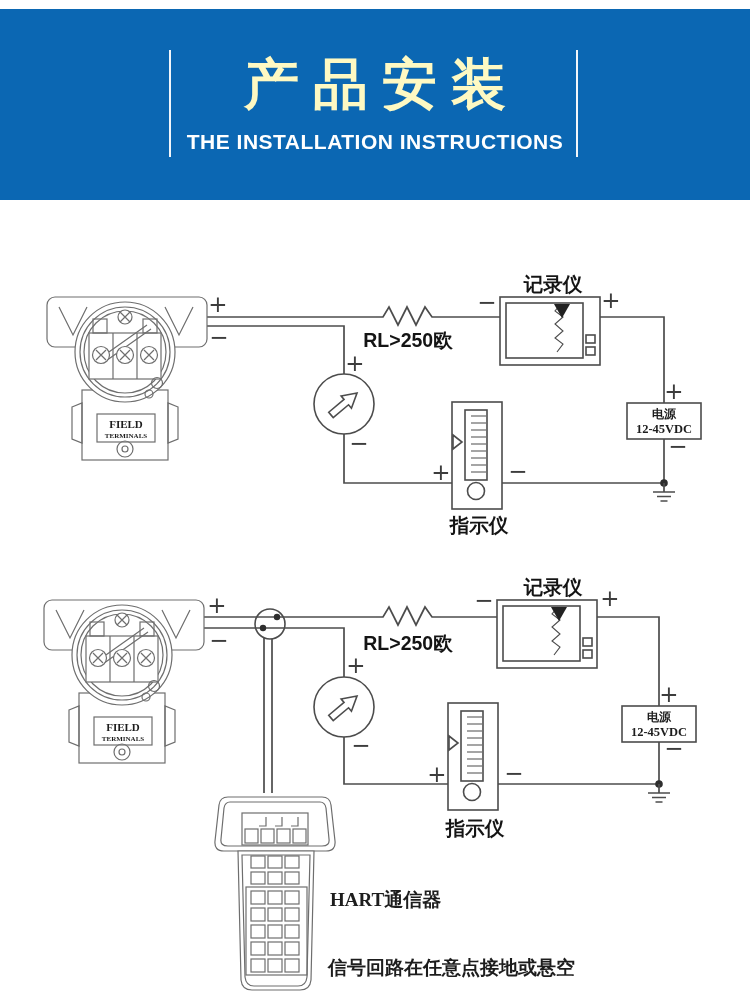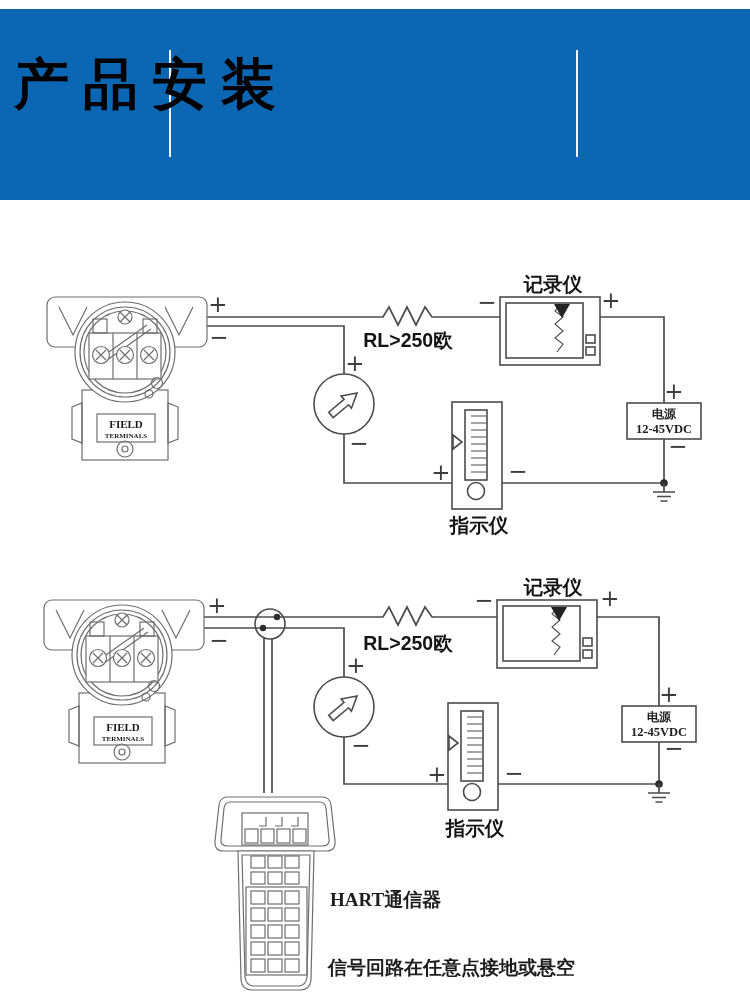--- a/index.html
+++ b/index.html
@@ -1,19 +1,19 @@
 <!DOCTYPE html>
 <html><head>
 <meta charset="utf-8">
 <style>
   html,body{margin:0;padding:0;background:#ffffff;}
   .page{position:relative;width:750px;height:1004px;background:#ffffff;overflow:hidden;
         font-family:"Liberation Sans","DejaVu Sans",sans-serif;}
   .header-band{position:absolute;left:0;top:9px;width:750px;height:191px;background:#0b67b3;}
-  .header-title{position:absolute;left:0;top:48px;width:100%;color:#000000;
+  .header-title{position:absolute;left:0;top:48px;width:100%;text-align:center;color:#fef9c3;
         font-size:55px;font-weight:bold;letter-spacing:14px;text-indent:14px;line-height:1;}
   .header-subtitle{position:absolute;left:0;top:121px;width:100%;text-align:center;color:#ffffff;
         font-size:21px;font-weight:bold;letter-spacing:0.5px;line-height:1.1;}
   .header-rule{position:absolute;top:41px;width:2px;height:107px;background:#f2f6fa;}
   .rule-left{left:169px;} .rule-right{left:576px;}
   svg{position:absolute;left:0;top:200px;}
   .w{stroke:#4c4c4c;stroke-width:1.7;fill:none;}
   .comp{stroke:#4c4c4c;stroke-width:1.6;fill:#ffffff;}
   .d{stroke:#6e6e6e;stroke-width:1.2;fill:none;}
   .df{stroke:#6e6e6e;stroke-width:1.2;fill:#ffffff;}
@@ -25,20 +25,21 @@
 </style>
 </head>
 <body>
 
 <div class="page">
 
   <div class="header-band">
     <div class="header-rule rule-left"></div>
     <div class="header-rule rule-right"></div>
     <div class="header-title">产品安装</div>
+    <div class="header-subtitle">THE INSTALLATION INSTRUCTIONS</div>
   </div>
 
   <svg width="750" height="804" viewBox="0 200 750 804">
     <defs>
 
       <g id="transmitter">
         <rect class="df" x="2" y="2" width="160" height="50" rx="8"></rect>
         <path class="d" d="M14 12 L28 40 L42 12"></path>
         <path class="d" d="M120 12 L134 40 L148 12"></path>
         <text class="t-cjk" x="50" y="33" font-size="13" text-anchor="middle">Z</text>

